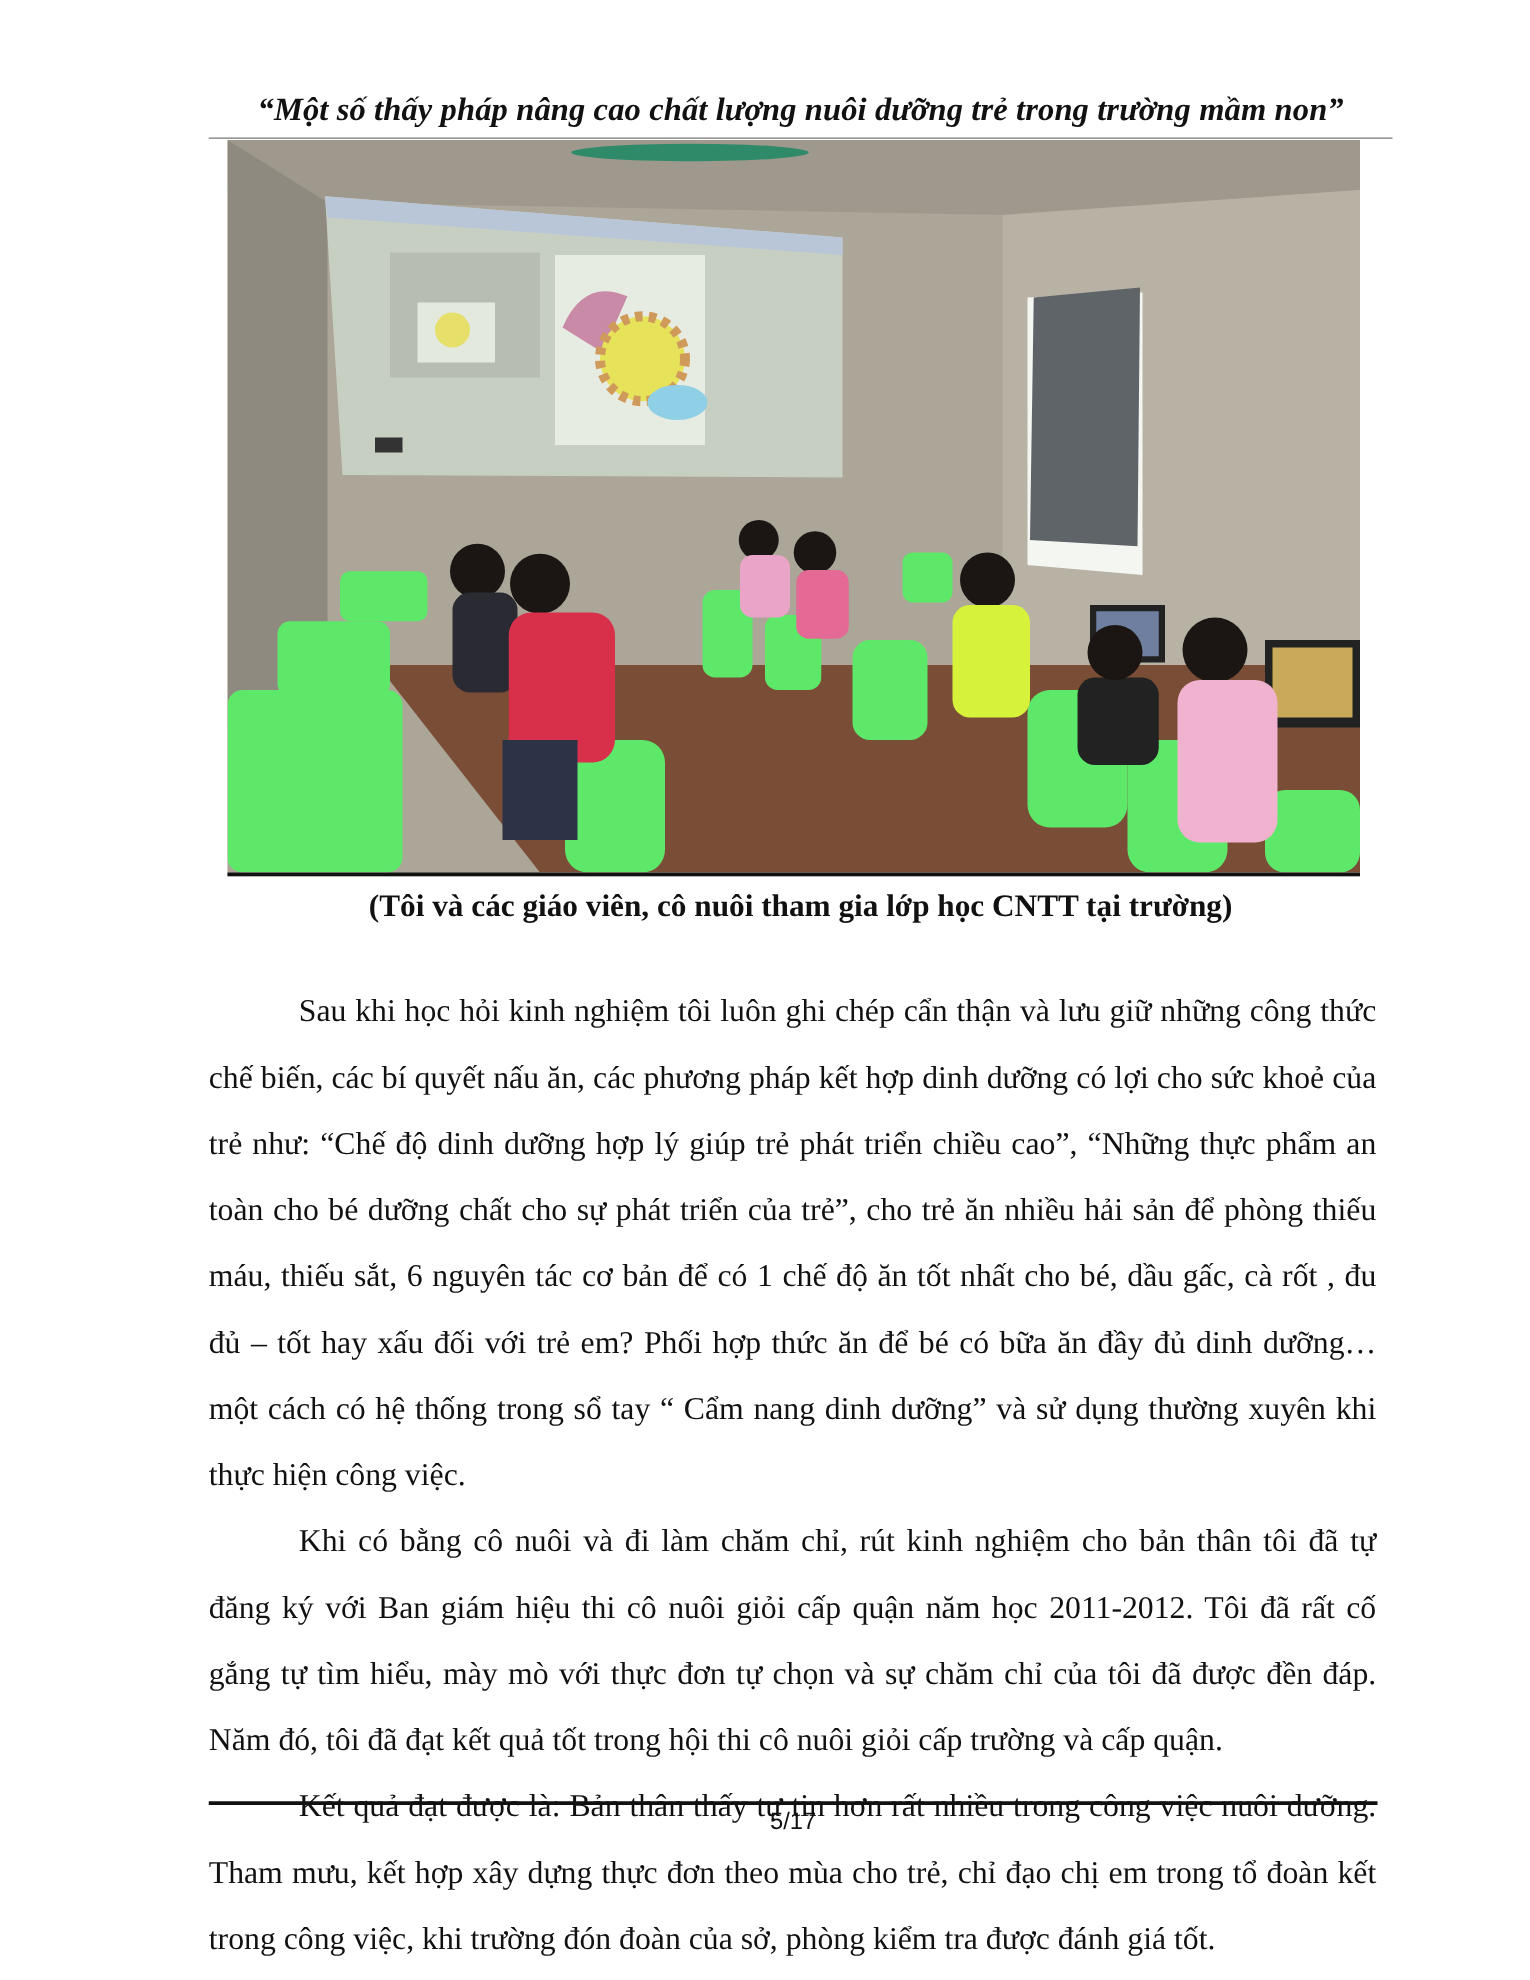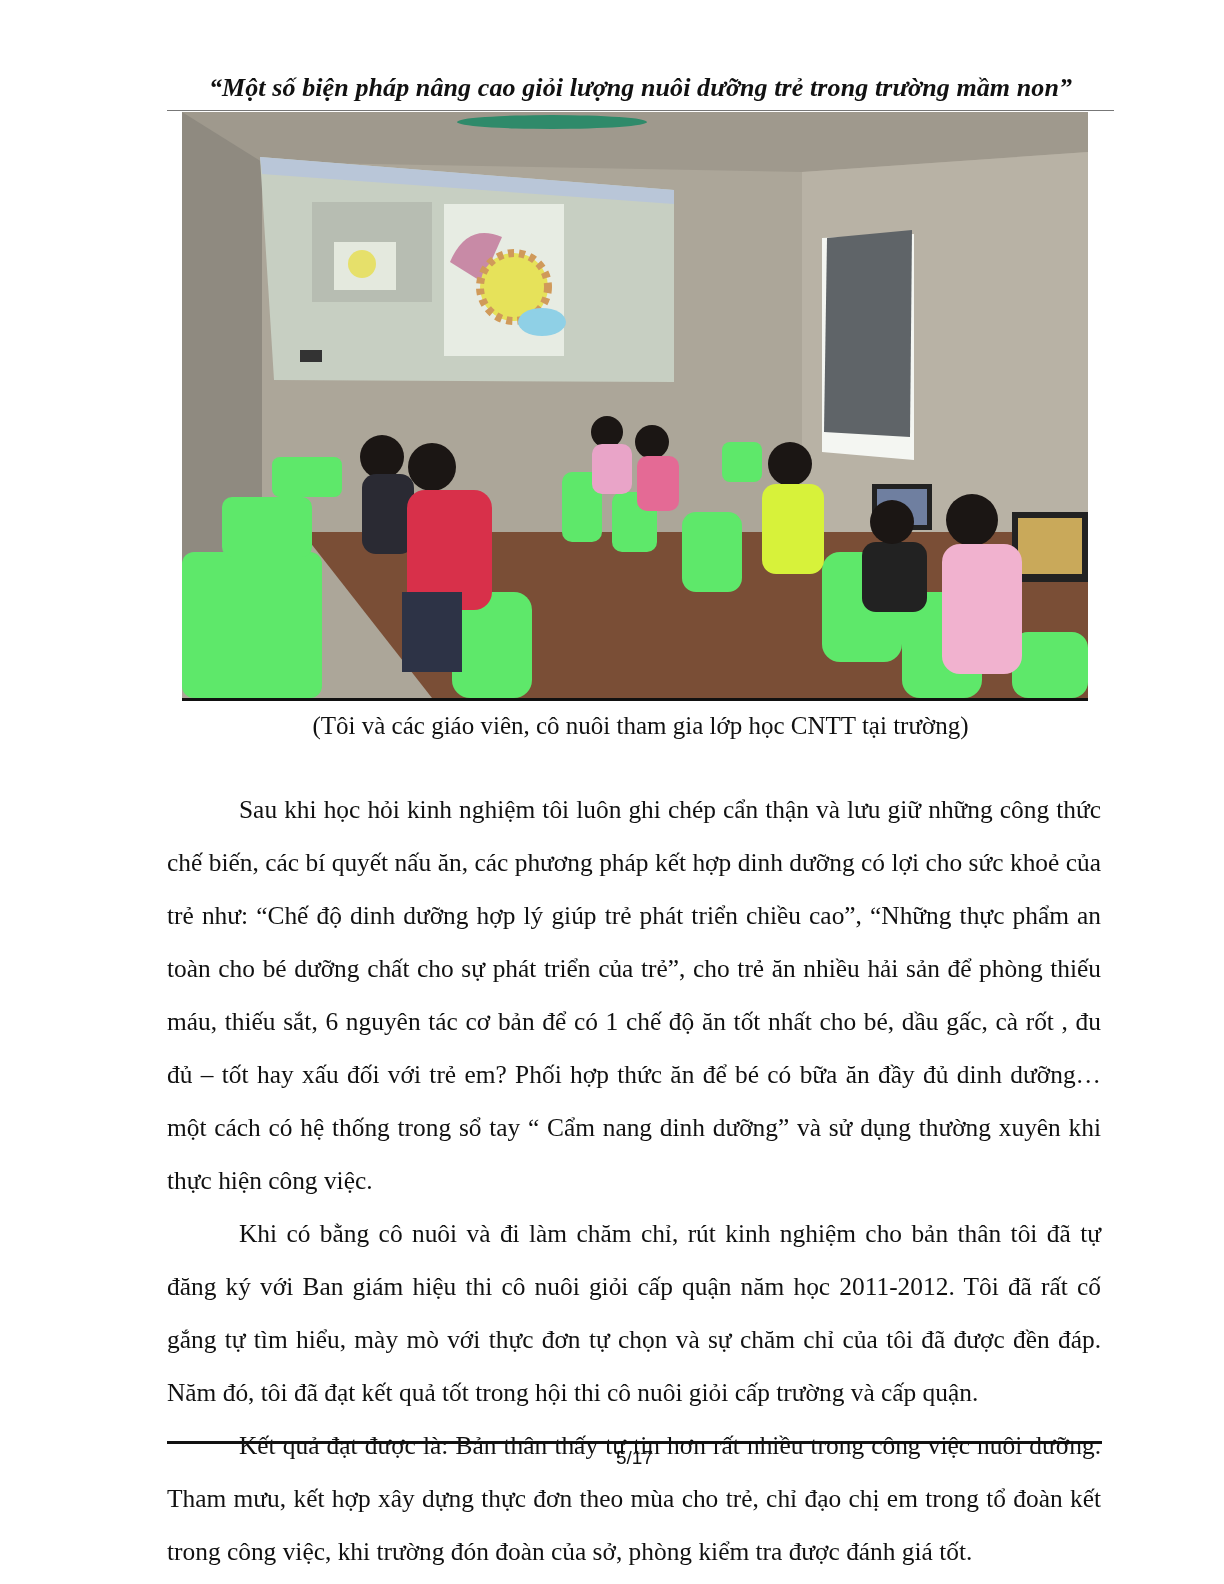--- a/index.html
+++ b/index.html
@@ -12,37 +12,37 @@
   }
   .header-rule { position: absolute; left: 167px; top: 110px; width: 947px; height: 1px; background: #777; }
   .photo {
     position: absolute; left: 182px; top: 112px; width: 906px; height: 586px;
     overflow: hidden; background: #a8a296;
     border-bottom: 3px solid #111;
   }
   .photo svg { display: block; width: 100%; height: 100%; }
   .caption {
     position: absolute; left: 167px; top: 708px; width: 947px; text-align: center;
-    font-weight: normal; font-size: 25px; line-height: 36px;
+    font-weight: bold; font-size: 25px; line-height: 36px;
   }
   .body-text {
     position: absolute; left: 167px; top: 783px; width: 934px;
     font-size: 25.4px; line-height: 53px; text-align: justify;
   }
   .body-text p { margin: 0; text-indent: 72px; }
   .footer-rule { position: absolute; left: 167px; top: 1441px; width: 935px; height: 3px; background: #111; }
   .page-number {
     position: absolute; left: 167px; top: 1446px; width: 935px; text-align: center;
     font-family: "Liberation Sans", "DejaVu Sans", sans-serif; font-size: 19px; line-height: 24px;
   }
 </style>
 </head>
 <body>
 
-<div class="page-header">“Một số biện pháp nâng cao giỏi lượng nuôi dưỡng trẻ trong trường mầm non”</div>
+<div class="page-header">“Một số thấy pháp nâng cao chất lượng nuôi dưỡng trẻ trong trường mầm non”</div>
 <div class="header-rule"></div>
 
 <div class="photo" title="Giáo viên và cô nuôi học tại phòng máy tính với máy chiếu">
   <svg viewBox="0 0 906 586" preserveAspectRatio="none">
 
     <rect x="0" y="0" width="906" height="586" fill="#aca699"></rect>
     <polygon points="0,0 906,0 906,40 620,60 80,50 0,40" fill="#9f998d"></polygon>
     <polygon points="0,0 80,50 80,420 0,470" fill="#8f8a80"></polygon>
     <polygon points="620,60 906,40 906,586 620,420" fill="#b8b2a5"></polygon>
 

